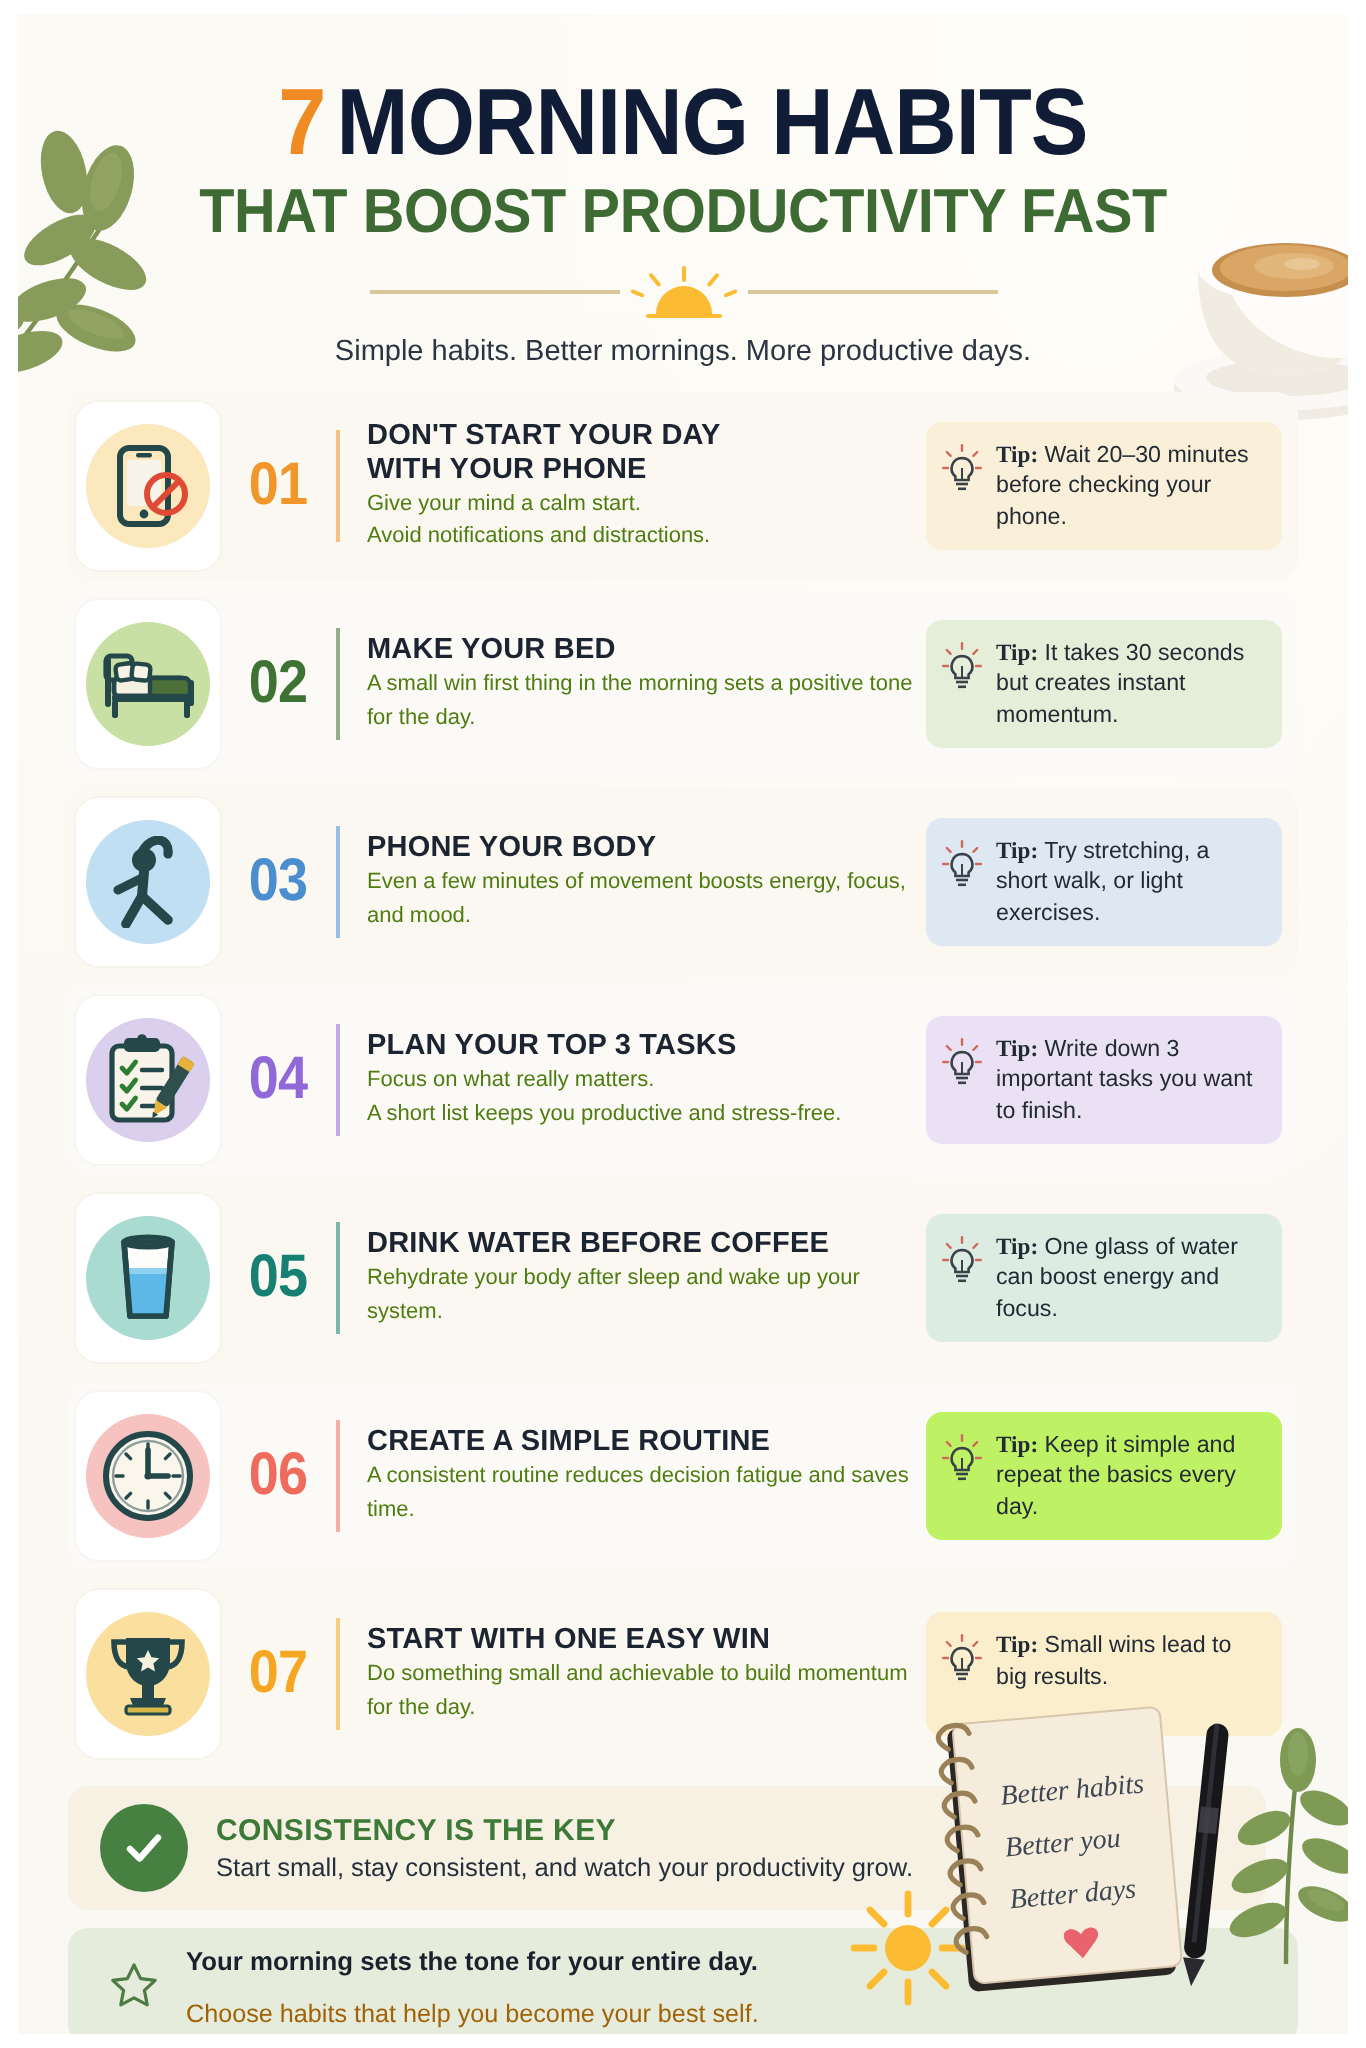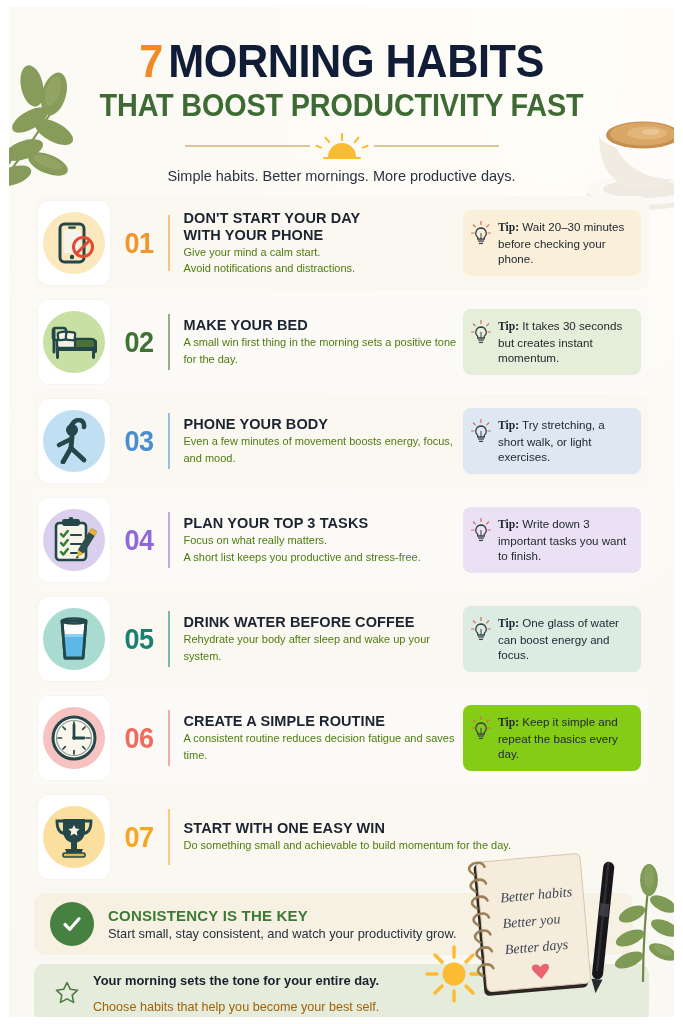--- a/index.html
+++ b/index.html
@@ -400,21 +400,21 @@
         <circle cx="24" cy="24" r="1.8" fill="#24484a"></circle>
       </svg>
       </div>
     </div>
     <div class="num" style="color:#ef6b5e">06</div>
     <div class="vrule" style="background:#ef6b5e"></div>
     <div class="txt">
       <div class="h-title">CREATE A SIMPLE ROUTINE</div>
       <div class="h-desc">A consistent routine reduces decision fatigue and saves time.</div>
     </div>
-    <div class="tip" style="background:#84cc16">
+    <div class="tip" style="background:#bef264">
       <svg class="bulb" viewBox="0 0 20 26">
     <path d="M10 7 a5.2 5.2 0 0 1 3.3 9.2 V18 h-6.6 v-1.8 A5.2 5.2 0 0 1 10 7 z" fill="none" stroke="#3a4249" stroke-width="1.3"></path>
     <line x1="7" y1="20" x2="13" y2="20" stroke="#3a4249" stroke-width="1.3"></line>
     <line x1="8" y1="22.4" x2="12" y2="22.4" stroke="#3a4249" stroke-width="1.3"></line>
     <line x1="10" y1="12" x2="10" y2="18" stroke="#3a4249" stroke-width="1"></line>
     <g stroke="#d0685c" stroke-width="1.2" stroke-linecap="round">
       <line x1="10" y1="0.6" x2="10" y2="3.4"></line>
       <line x1="2.4" y1="4" x2="4.3" y2="5.9"></line>
       <line x1="17.6" y1="4" x2="15.7" y2="5.9"></line>
       <line x1="0.6" y1="12" x2="3" y2="12"></line>
@@ -437,20 +437,36 @@
         <path d="M14 35 h18 l-2 5 h-14 z" fill="#24484a"></path>
         <rect x="12" y="39" width="22" height="4" rx="1.4" fill="#d9b748" stroke="#24484a" stroke-width="1.6"></rect>
       </svg>
       </div>
     </div>
     <div class="num" style="color:#f5a723">07</div>
     <div class="vrule" style="background:#f5a723"></div>
     <div class="txt">
       <div class="h-title">START WITH ONE EASY WIN</div>
       <div class="h-desc">Do something small and achievable to build momentum for the day.</div>
+    </div>
+    <div class="tip" style="background:#fbeecd">
+      <svg class="bulb" viewBox="0 0 20 26">
+    <path d="M10 7 a5.2 5.2 0 0 1 3.3 9.2 V18 h-6.6 v-1.8 A5.2 5.2 0 0 1 10 7 z" fill="none" stroke="#3a4249" stroke-width="1.3"></path>
+    <line x1="7" y1="20" x2="13" y2="20" stroke="#3a4249" stroke-width="1.3"></line>
+    <line x1="8" y1="22.4" x2="12" y2="22.4" stroke="#3a4249" stroke-width="1.3"></line>
+    <line x1="10" y1="12" x2="10" y2="18" stroke="#3a4249" stroke-width="1"></line>
+    <g stroke="#d0685c" stroke-width="1.2" stroke-linecap="round">
+      <line x1="10" y1="0.6" x2="10" y2="3.4"></line>
+      <line x1="2.4" y1="4" x2="4.3" y2="5.9"></line>
+      <line x1="17.6" y1="4" x2="15.7" y2="5.9"></line>
+      <line x1="0.6" y1="12" x2="3" y2="12"></line>
+      <line x1="19.4" y1="12" x2="17" y2="12"></line>
+    </g>
+  </svg>
+      <div class="tiptext"><b>Tip:</b> Small wins lead to big results.</div>
     </div>
       </div>
     </div>
 
   <div class="consistency">
     <div class="check-circle">
       <svg width="26" height="26" viewBox="0 0 26 26">
           <path d="M6 13.5 L10.8 18.3 L20 7.8" fill="none" stroke="#ffffff" stroke-width="3.2" stroke-linecap="round" stroke-linejoin="round"></path>
         </svg>
     </div>

